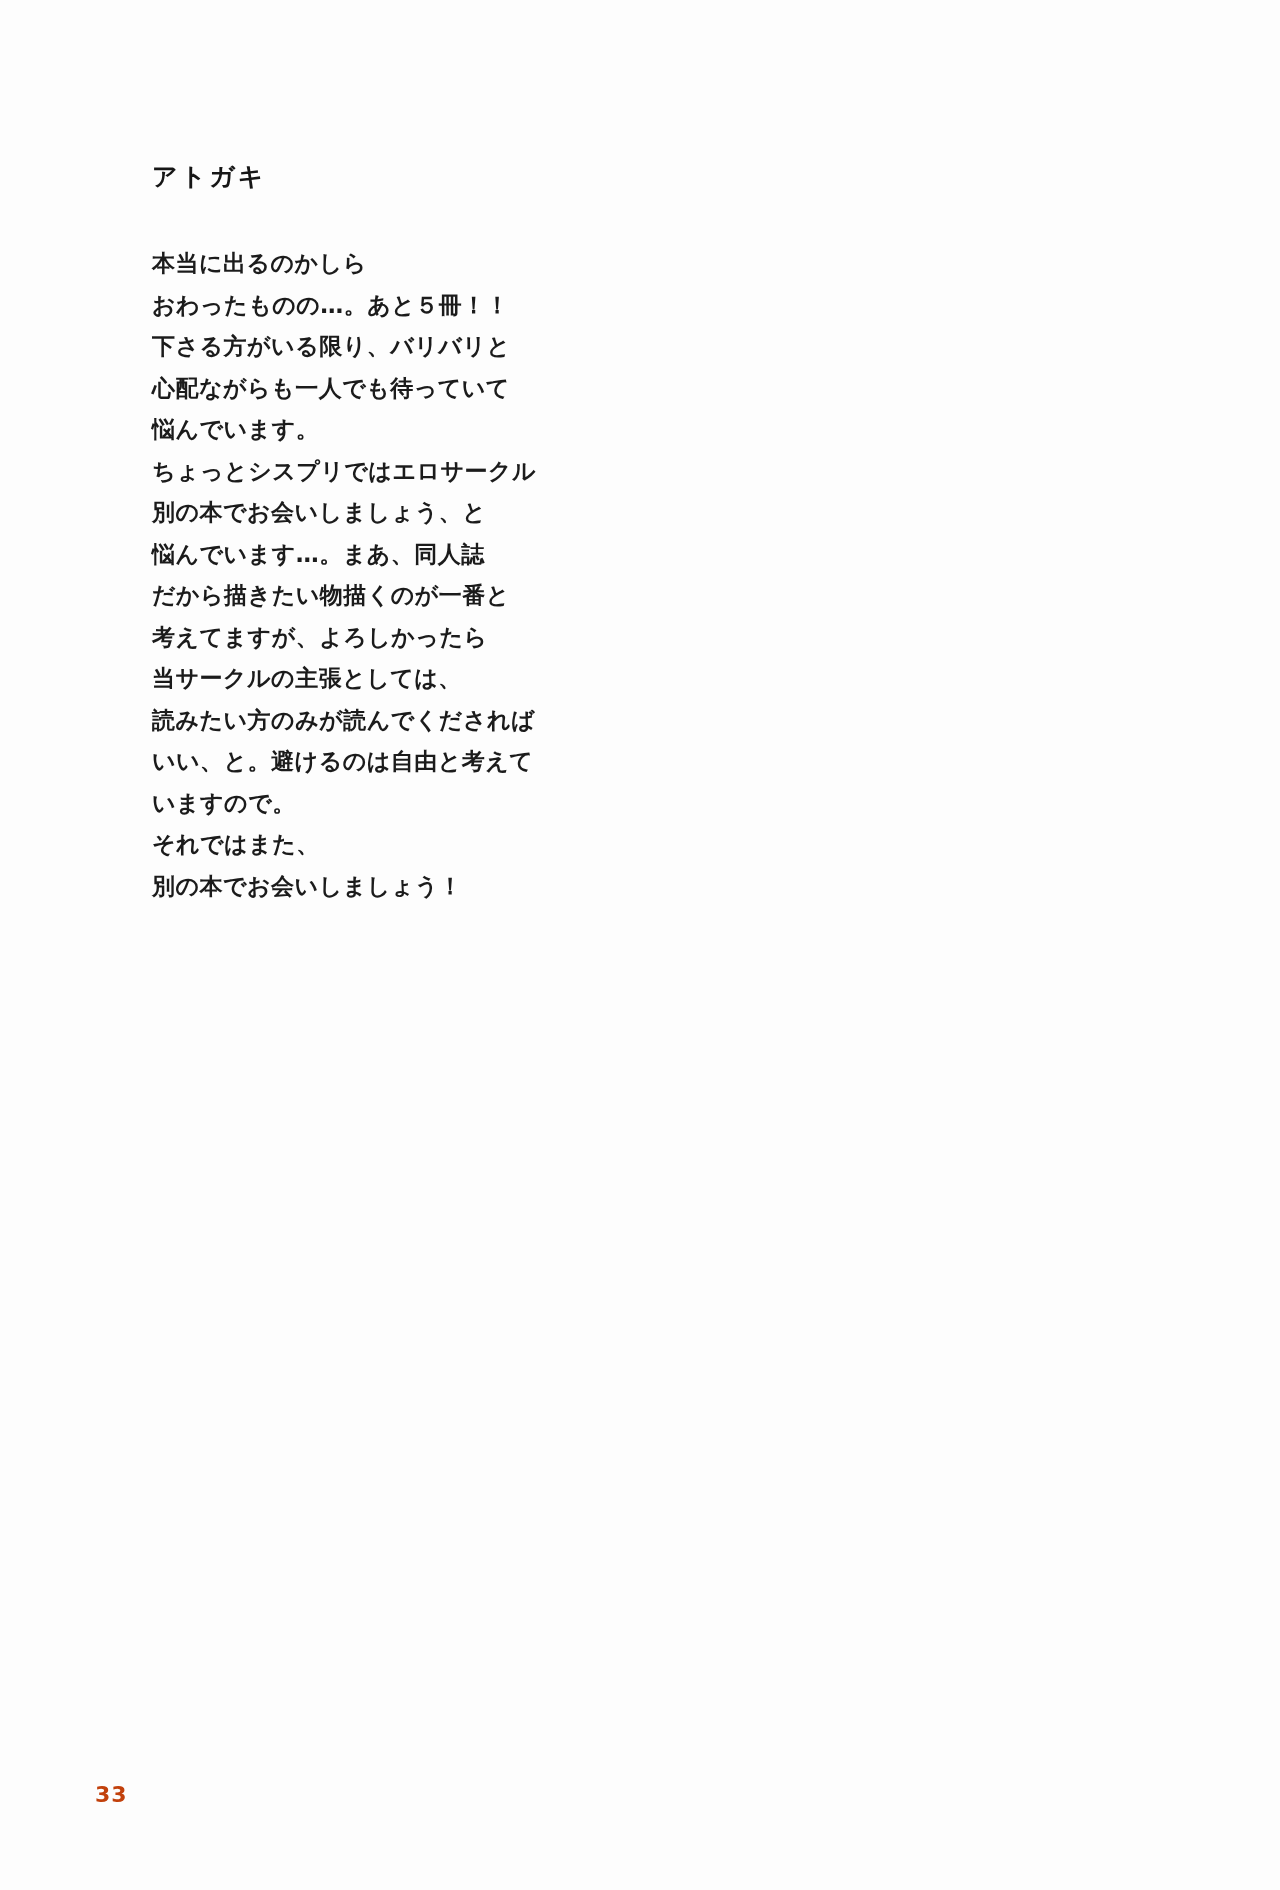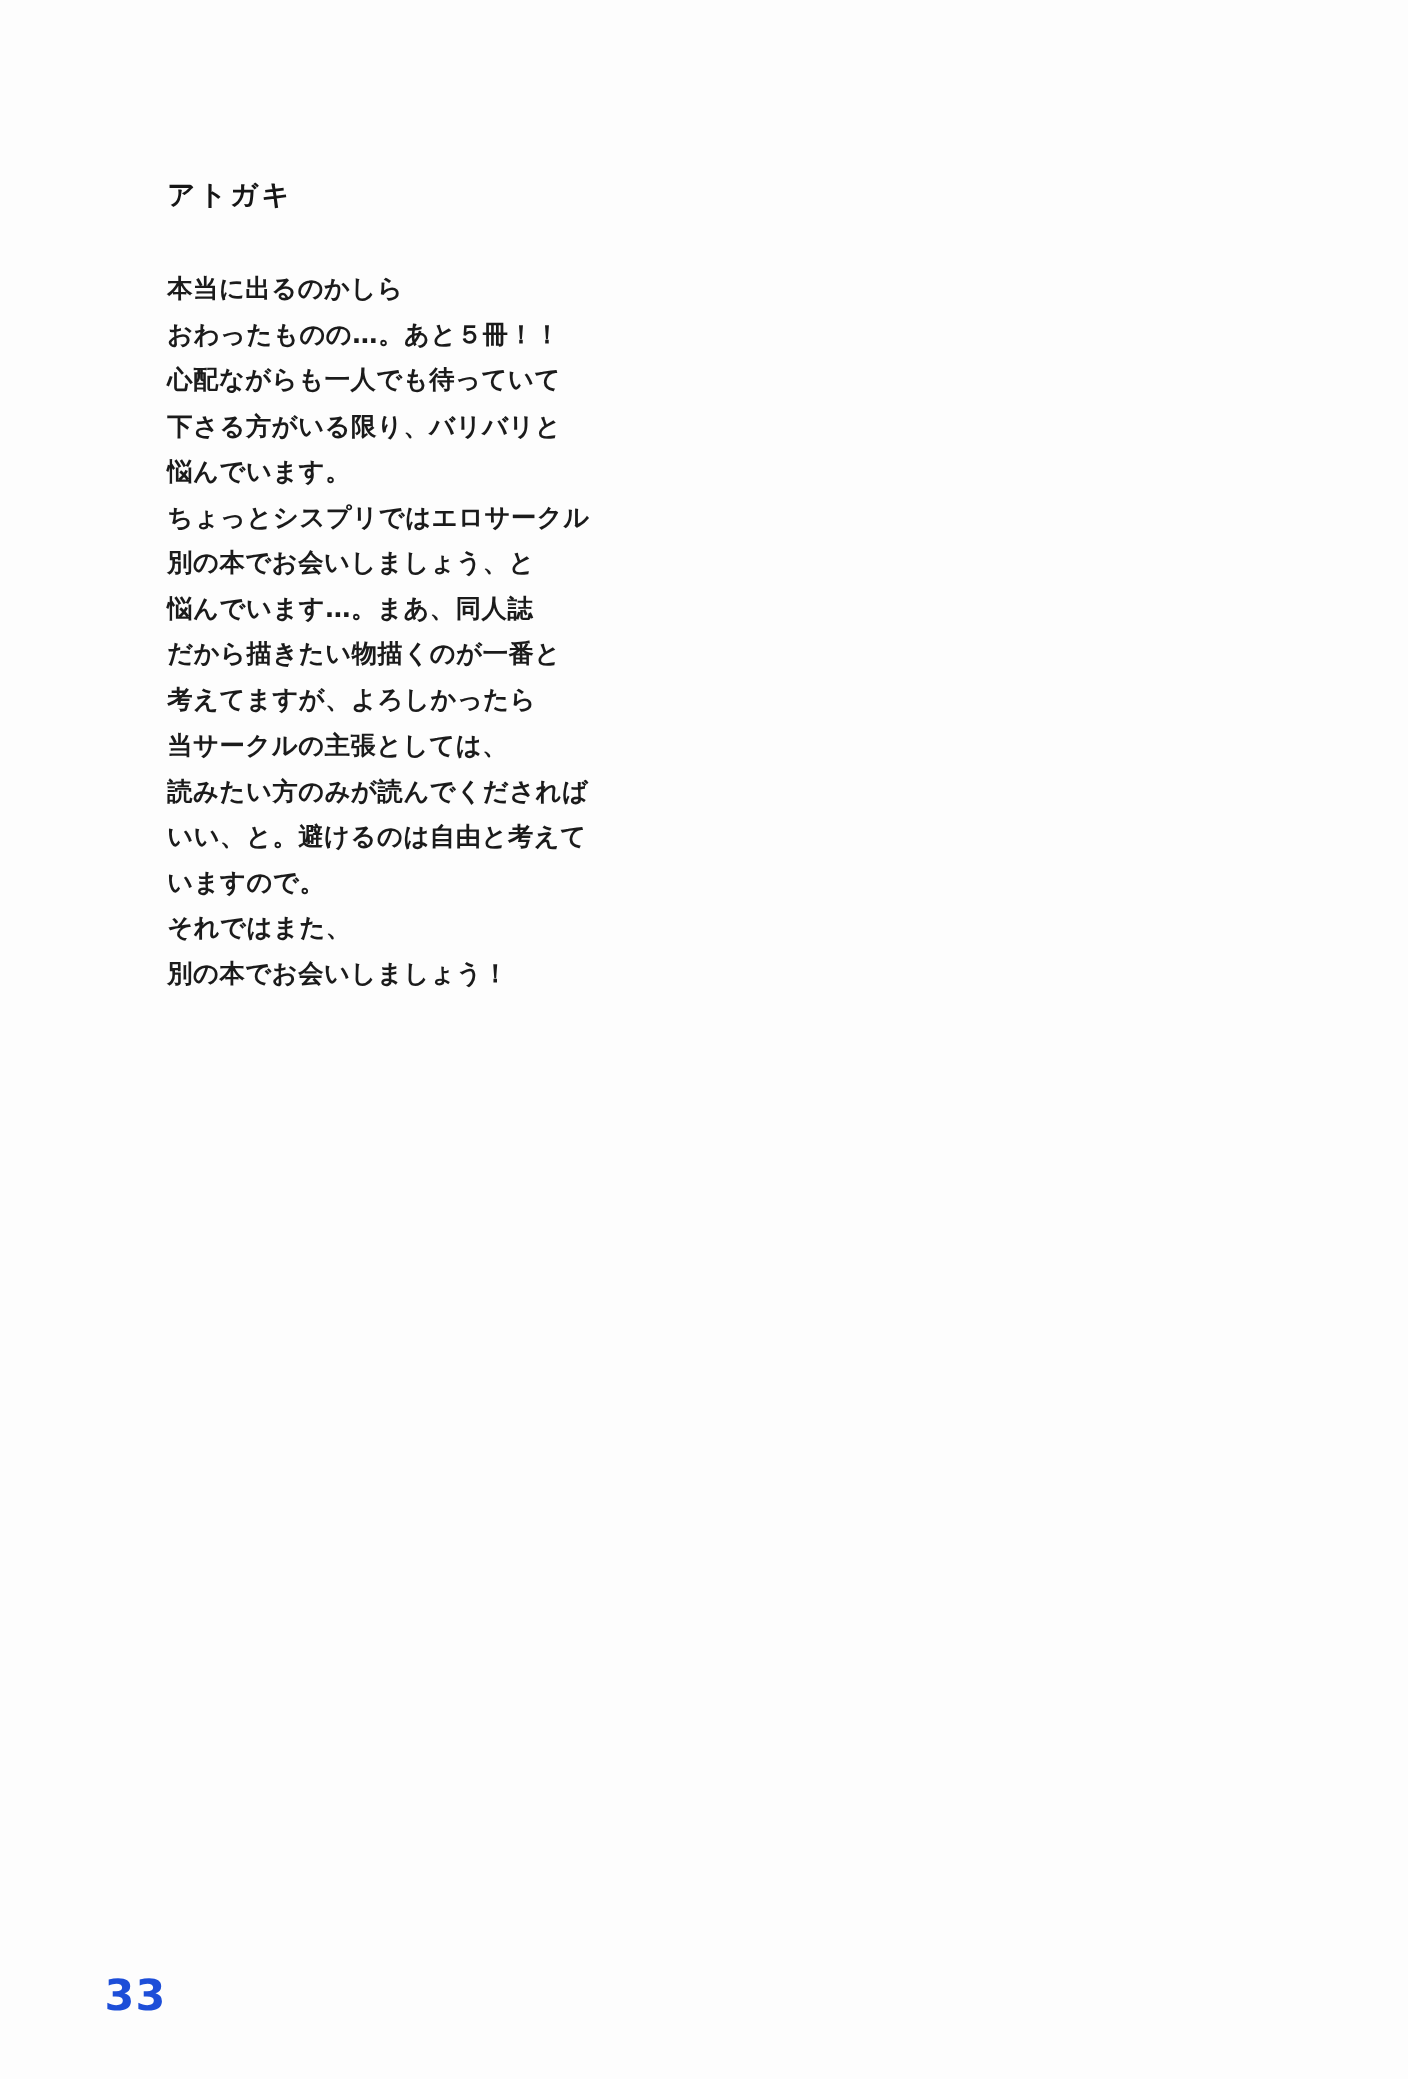--- a/index.html
+++ b/index.html
@@ -42,39 +42,38 @@
     color: #1b1b1b;
   }
   .afterword-body .line {
     white-space: pre;
     display: block;
   }
   .page-number {
     position: absolute;
     left: 95px;
     top: 1782px;
-    font-size: 39px;
+    font-size: 22px;
     font-weight: bold;
-    color: #1d4ed8;
+    color: #c2410c;
     letter-spacing: 1px;
-    margin-top: 10px;
   }
 </style>
 </head>
 <body>
 
 <div class="page">
 
   <div class="afterword-title">アトガキ</div>
 
   <div class="afterword-body">
     <span class="line">本当に出るのかしら</span>
     <span class="line">おわったものの…。あと５冊！！</span>
+    <span class="line">下さる方がいる限り、バリバリと</span>
     <span class="line">心配ながらも一人でも待っていて</span>
-    <span class="line">下さる方がいる限り、バリバリと</span>
     <span class="line">悩んでいます。</span>
     <span class="line">ちょっとシスプリではエロサークル</span>
     <span class="line">別の本でお会いしましょう、と</span>
     <span class="line">悩んでいます…。まあ、同人誌</span>
     <span class="line">だから描きたい物描くのが一番と</span>
     <span class="line">考えてますが、よろしかったら</span>
     <span class="line">当サークルの主張としては、</span>
     <span class="line">読みたい方のみが読んでくだされば</span>
     <span class="line">いい、と。避けるのは自由と考えて</span>
     <span class="line">いますので。</span>

